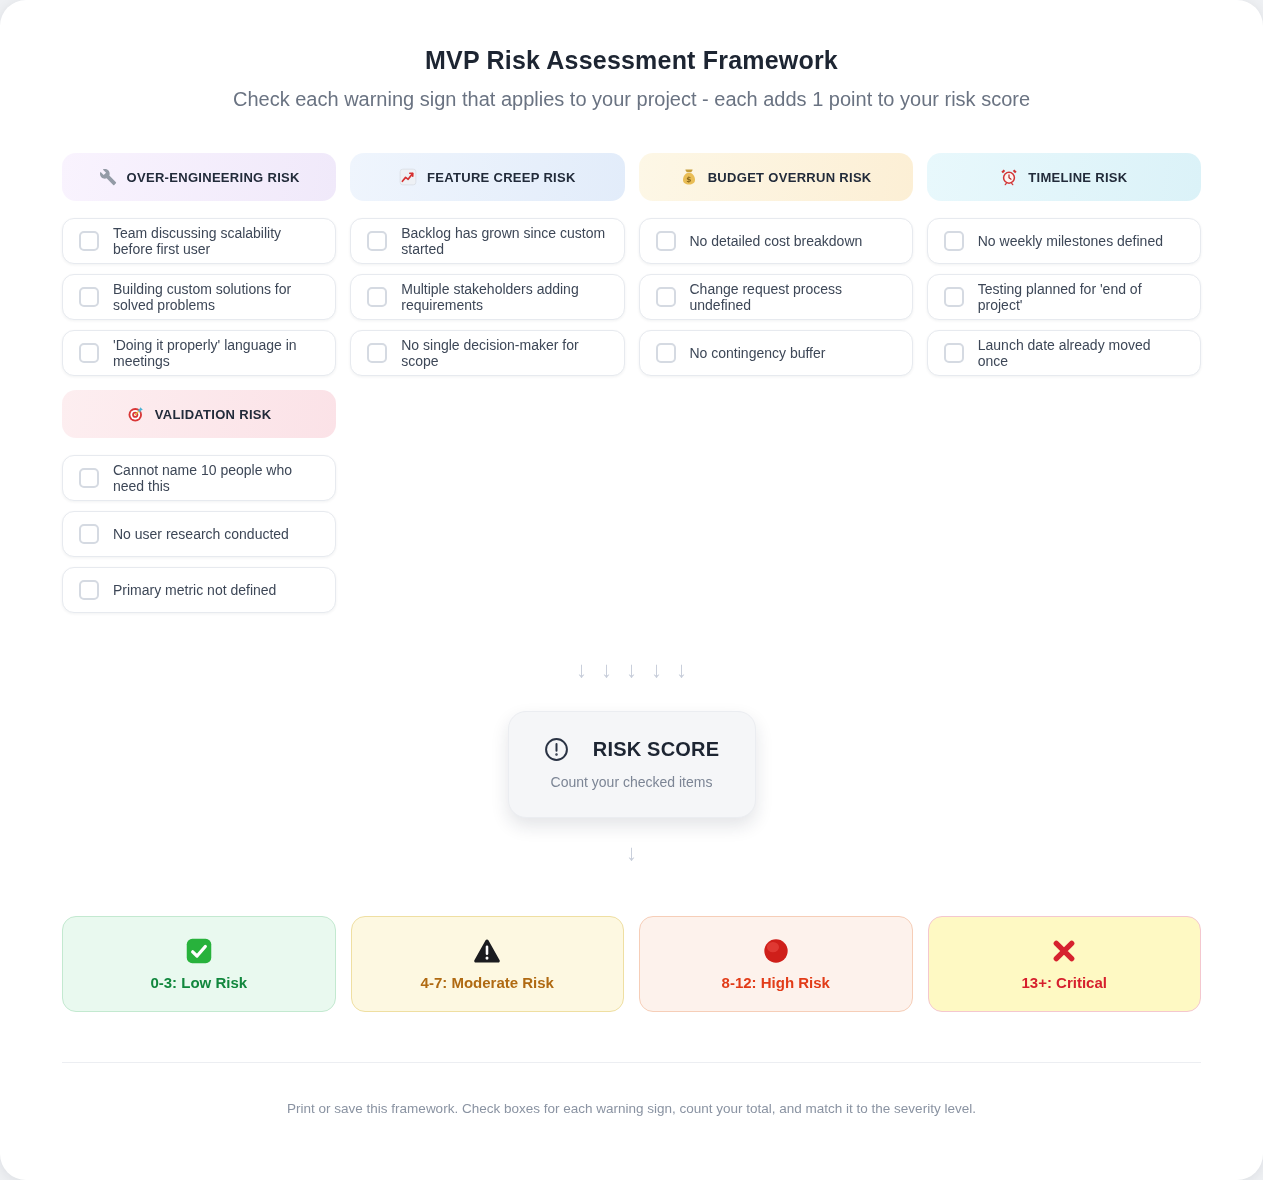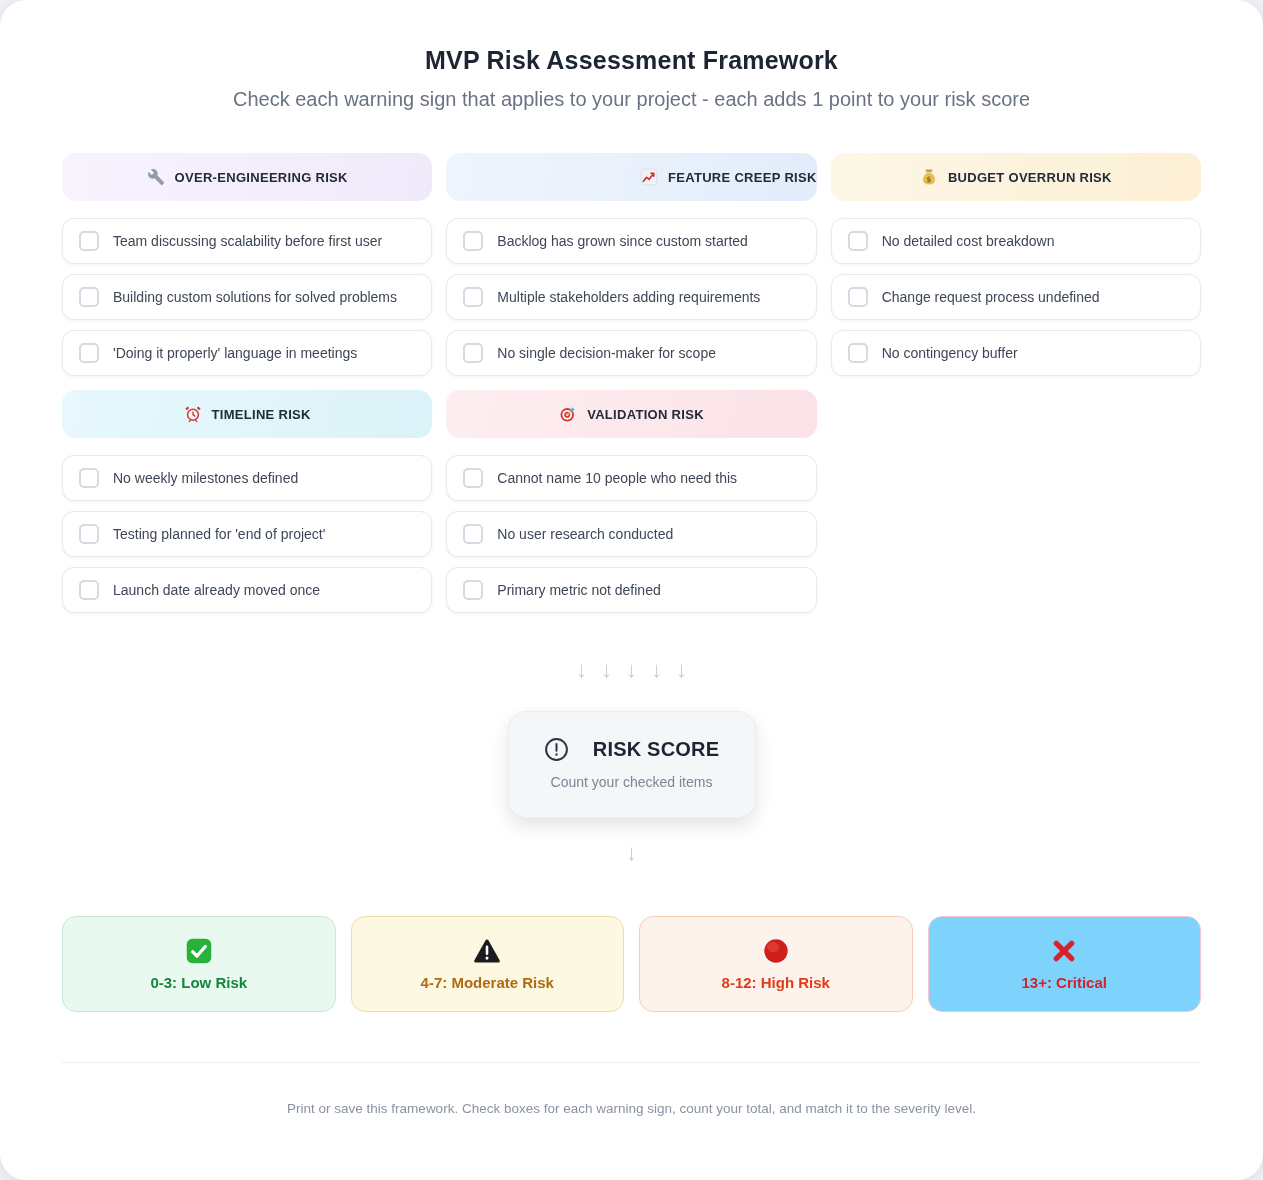--- a/index.html
+++ b/index.html
@@ -1,20 +1,20 @@
 <!DOCTYPE html>
 <html><head>
 <meta charset="utf-8">
 <style>
   html,body{margin:0;padding:0;background:#eef0f3;font-family:"Liberation Sans","DejaVu Sans",sans-serif;}
   .page{width:1263px;height:1180px;box-sizing:border-box;background:#ffffff;border-radius:26px;
         margin:0 auto;padding:46px 62px 0;box-shadow:0 2px 12px rgba(15,25,40,.08);overflow:hidden;}
   .title{margin:0 0 13px;text-align:center;font-size:25px;font-weight:700;color:#1d2532;letter-spacing:.2px;}
   .subtitle{margin:0 0 42px;text-align:center;font-size:20px;color:#6a7382;}
-  .grid{display:grid;grid-template-columns:repeat(3,1fr);column-gap:22px;row-gap:25px;gap:14px;}
+  .grid{display:grid;grid-template-columns:repeat(4,1fr);column-gap:22px;row-gap:25px;gap:14px;}
   .cat-header{height:48px;border-radius:14px;display:flex;align-items:center;justify-content:center;gap:10px;
               font-size:13px;font-weight:700;color:#222b3a;letter-spacing:.3px;}
   .items{margin-top:17px;display:flex;flex-direction:column;gap:10px;}
   .check-item{height:46px;box-sizing:border-box;background:#fff;border:1px solid #e7eaef;border-radius:12px;
               display:flex;align-items:center;gap:14px;padding:0 16px;box-shadow:0 1px 3px rgba(20,30,50,.06);cursor:pointer;}
   .checkbox{width:16px;height:16px;border:2px solid #d5dae2;border-radius:5px;flex:none;background:#fff;}
   .item-label{font-size:14px;color:#3d4757;}
   .icon{display:inline-flex;align-items:center;justify-content:center;}
   .icon svg{width:18px;height:18px;}
   .icon.big svg{width:28px;height:28px;}
@@ -61,21 +61,21 @@
   </label>
 
   <label class="check-item">
     <span class="checkbox"></span>
     <span class="item-label">'Doing it properly' language in meetings</span>
   </label>
 </div>
   </section>
 
   <section class="category">
-    <header class="cat-header" style="background: linear-gradient(100deg, rgb(239, 245, 253), rgb(226, 236, 250)); justify-content: flex-end;">
+    <header class="cat-header" style="background: linear-gradient(100deg, rgb(239, 245, 253), rgb(226, 236, 250));">
       <span class="icon">
             <svg viewBox="0 0 24 24">
               <rect x="1.5" y="1.5" width="21" height="21" rx="3.5" fill="#eef1f5" stroke="#d7dce3"></rect>
               <path d="M4.5 17.8l4.3-5.3 3.4 2.6 5.8-7.6" fill="none" stroke="#d63030" stroke-width="2.2" stroke-linecap="round" stroke-linejoin="round"></path>
               <path d="M14.4 7h3.9v3.9" fill="none" stroke="#d63030" stroke-width="2.2" stroke-linecap="round" stroke-linejoin="round"></path>
             </svg>
           </span>
       <span class="cat-label">FEATURE CREEP RISK</span>
     </header>
     <div class="items">
@@ -239,21 +239,21 @@
   <div class="severity-card" style="background: rgb(253, 242, 236); border-color: rgb(246, 206, 184);">
     <span class="icon big">
           <svg viewBox="0 0 24 24">
             <circle cx="12" cy="12" r="10" fill="#cf1f1a"></circle>
             <ellipse cx="9.4" cy="8.6" rx="5.2" ry="4.4" fill="#e4423b" opacity="0.75"></ellipse>
           </svg>
         </span>
     <span class="severity-label" style="color: rgb(226, 60, 24);">8-12: High Risk</span>
   </div>
 
-  <div class="severity-card" style="background: #7dd3fc; border-color: rgb(244, 199, 207);">
+  <div class="severity-card" style="background: #fef9c3; border-color: rgb(244, 199, 207);">
     <span class="icon big">
           <svg viewBox="0 0 24 24">
             <path d="M5.4 5.4L18.6 18.6M18.6 5.4L5.4 18.6" stroke="#d6222e" stroke-width="4.6" stroke-linecap="round"></path>
           </svg>
         </span>
     <span class="severity-label" style="color: rgb(214, 32, 45);">13+: Critical</span>
   </div>
 </div>
 
   <hr class="divider">

